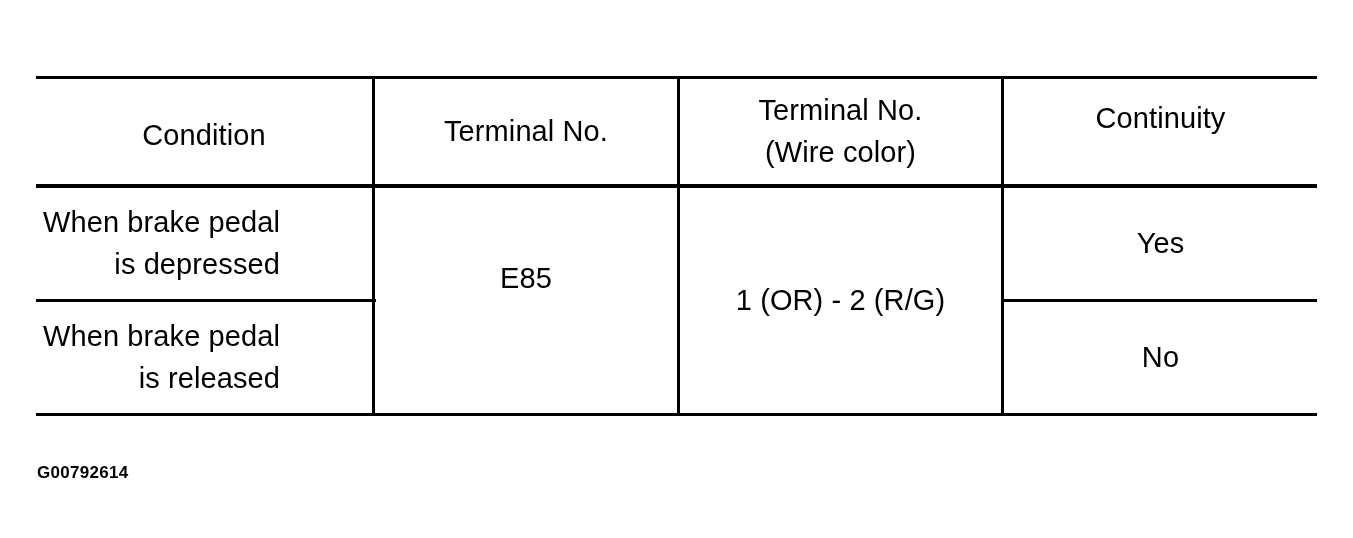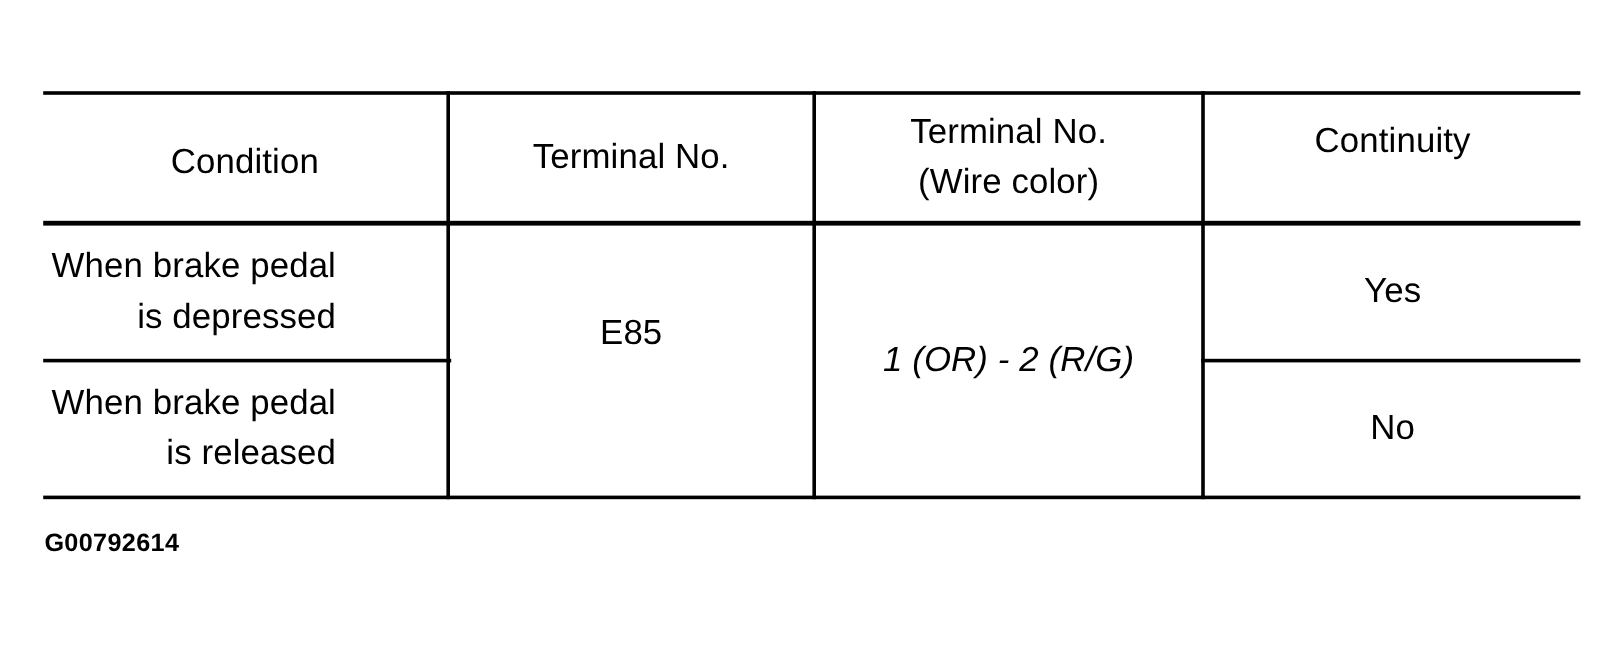--- a/index.html
+++ b/index.html
@@ -77,30 +77,30 @@
   
   .h-condition { left: 0px;   top: 3px;  width: 336px; height: 113px; }
   .h-connector { left: 339px; top: 3px;  width: 302px; height: 105px; }
   .h-terminal  { left: 644px; top: 3px;  width: 321px; height: 105px; }
   .h-continuity{ left: 968px; top: 3px;  width: 313px; height: 79px; }
 
   
   .b-cond-1  { left: 0px;   top: 112px; width: 336px; height: 111px; }
   .b-cond-2  { left: 0px;   top: 226px; width: 336px; height: 111px; }
   .b-connector { left: 339px; top: 112px; width: 302px; height: 181px; }
-  .b-terminal  { left: 644px; top: 112px; width: 321px; height: 225px; font-style: italic; }
+  .b-terminal  { left: 644px; top: 112px; width: 321px; height: 225px; }
   .b-cont-1  { left: 968px; top: 112px; width: 313px; height: 111px; }
   .b-cont-2  { left: 968px; top: 226px; width: 313px; height: 111px; }
 
   
   .caption {
     position: absolute;
     left: 37px;
-    top: 441px;
-    font-size: 21px;
+    top: 463px;
+    font-size: 17px;
     font-weight: 700;
     letter-spacing: 0.3px;
     text-align: center;
   }
 </style>
 </head>
 <body>
 
 <div id="page">
 

